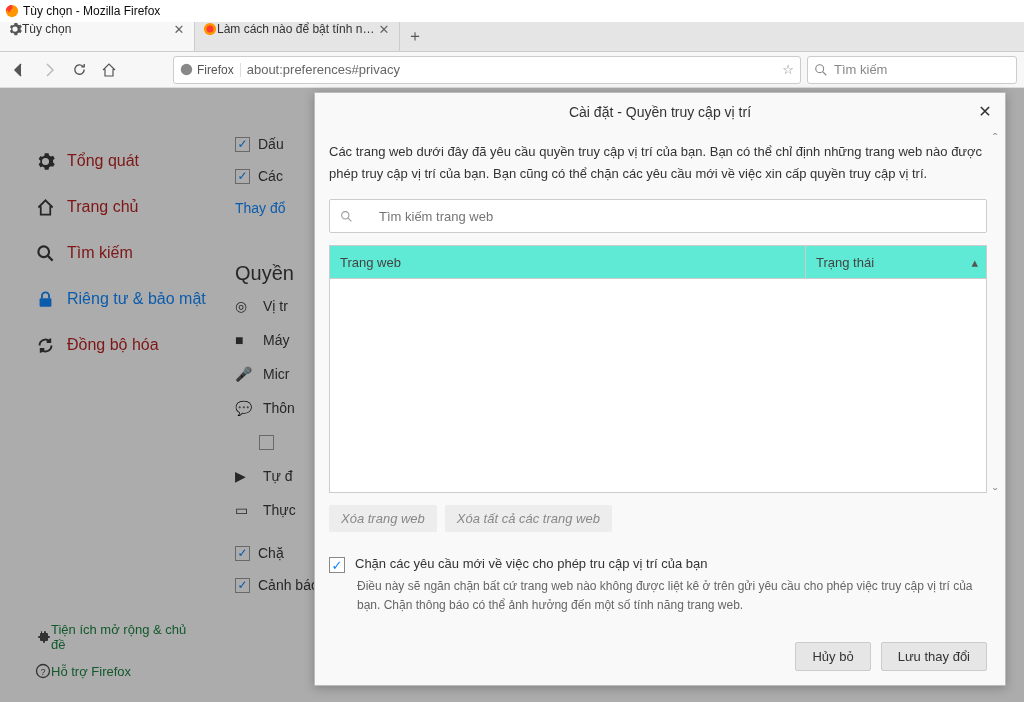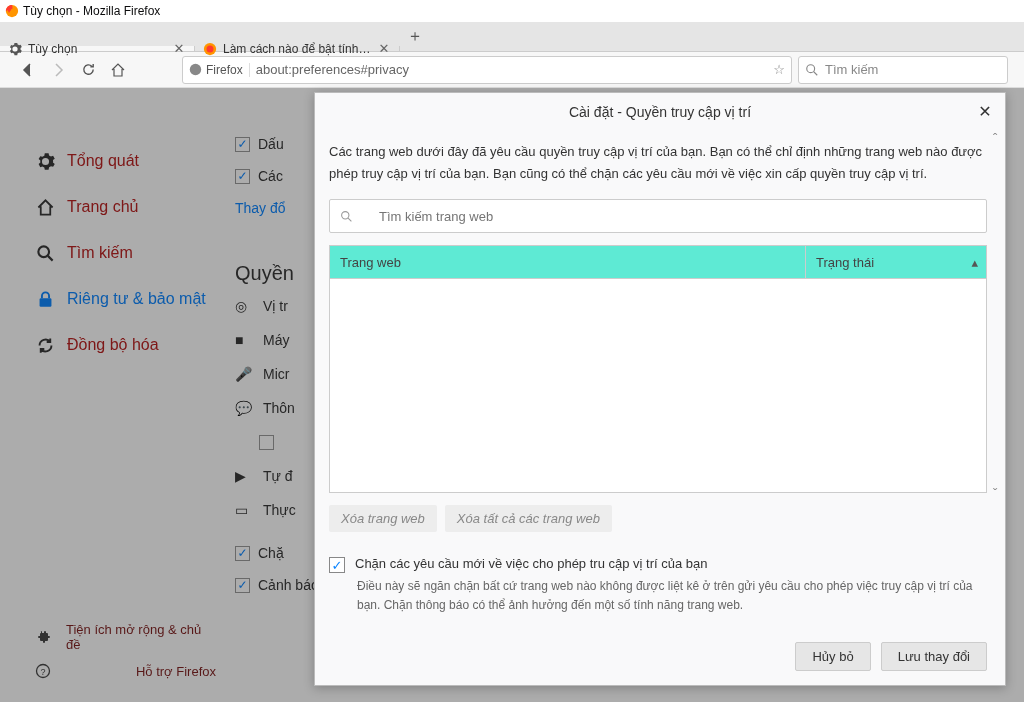--- a/index.html
+++ b/index.html
@@ -4,48 +4,48 @@
 <style>
 * { box-sizing: border-box; margin: 0; padding: 0; font-family: "Segoe UI", Arial, sans-serif; }
 body { width: 1024px; height: 702px; overflow: hidden; background: #fff; font-size: 13px; color: #0c0c0d; }
 
 
 .titlebar { height: 22px; display: flex; align-items: center; padding-left: 5px; background: #fff; font-size: 12px; }
 .titlebar .ff-icon { width: 14px; height: 14px; margin-right: 4px; display: inline-flex; }
 
 
 .tabstrip { height: 30px; background: #e5e5e5; display: flex; align-items: stretch; border-bottom: 1px solid #ccc; }
-.tab { display: flex; align-items: center; padding: 0 8px; min-width: 195px; max-width: 205px; border-right: 1px solid #ccc; gap: 6px; position: relative; margin-top: 24px; }
+.tab { display: flex; align-items: flex-start; padding: 0 8px; min-width: 195px; max-width: 205px; border-right: 1px solid #ccc; position: relative; }
 .tab.active { background: #f7f7f7; }
 .tab .tab-label { flex: 1; overflow: hidden; text-overflow: ellipsis; white-space: nowrap; font-size: 12px; color: #333; }
 .tab .tab-close { width: 14px; height: 14px; display: flex; align-items: center; justify-content: center; color: #666; }
 .newtab { width: 30px; display: flex; align-items: center; justify-content: center; font-size: 16px; color: #555; }
 
 
-.navbar { height: 36px; display: flex; align-items: center; padding: 0 16px; gap: 6px; border-bottom: 1px solid #ddd; background: #f7f7f7; }
+.navbar { height: 36px; display: flex; align-items: center; padding: 0 7px; gap: 6px; border-bottom: 1px solid #ddd; background: #f7f7f7; }
 .nav-btn { width: 24px; height: 24px; display: flex; align-items: center; justify-content: center; color: #555; }
 .nav-btn.disabled { color: #bbb; }
 .urlbar { flex: 1; height: 28px; border: 1px solid #ccc; border-radius: 3px; background: #fff; display: flex; align-items: center; padding: 0 6px; gap: 6px; }
 .urlbar .identity { display: flex; align-items: center; gap: 4px; color: #555; font-size: 12px; border-right: 1px solid #ddd; padding-right: 6px; }
 .urlbar .addr { flex: 1; color: #666; font-size: 13px; }
 .urlbar .star { color: #888; }
 .searchbar { width: 210px; height: 28px; border: 1px solid #ccc; border-radius: 3px; background: #fff; display: flex; align-items: center; padding: 0 6px; gap: 6px; color: #888; }
 
 
 .content { position: relative; height: 614px; background: #fff; }
 .overlay { position: absolute; inset: 0; background: rgba(17,17,17,0.35); }
 
 
 .prefs-page { position: absolute; inset: 0; display: flex; }
 .prefs-sidebar { width: 235px; padding: 50px 0 0 35px; }
 .pref-cat { display: flex; align-items: center; gap: 12px; height: 46px; font-size: 16px; color: #b91c1c; }
 .pref-cat.selected { color: #0a84ff; }
 .pref-cat .ic { width: 20px; height: 20px; display: flex; align-items: center; justify-content: center; }
 .prefs-help { position: absolute; bottom: 14px; left: 35px; }
-.help-item { display: flex; align-items: center; gap: 15px; height: 34px; font-size: 13px; color: #7f1d1d; justify-content: space-between; }
+.help-item { display: flex; align-items: center; gap: 0; height: 34px; font-size: 13px; color: #15803d; }
 
 .prefs-main { flex:1; padding: 40px 24px 0 0; color: #333; }
 .pm-row { display: flex; align-items: center; gap: 8px; height: 32px; font-size: 14px; }
 .pm-check { width: 15px; height: 15px; border: 1px solid #999; background: #fff; display: inline-flex; align-items: center; justify-content: center; color: #0a84ff; font-size: 12px; }
 .pm-h { font-size: 20px; font-weight: 400; color: #333; margin: 8px 0 4px; }
 .pm-link { color: #0a84ff; font-size: 14px; }
 .pm-sub { display:flex; align-items:center; gap:10px; height:34px; font-size:14px; }
 .pm-sub .ic { width:18px; }
 .pm-right-btn { position:absolute; right:40px; border:1px solid #bbb; background:#ededed; padding:4px 10px; font-size:13px; border-radius:2px; }
 

